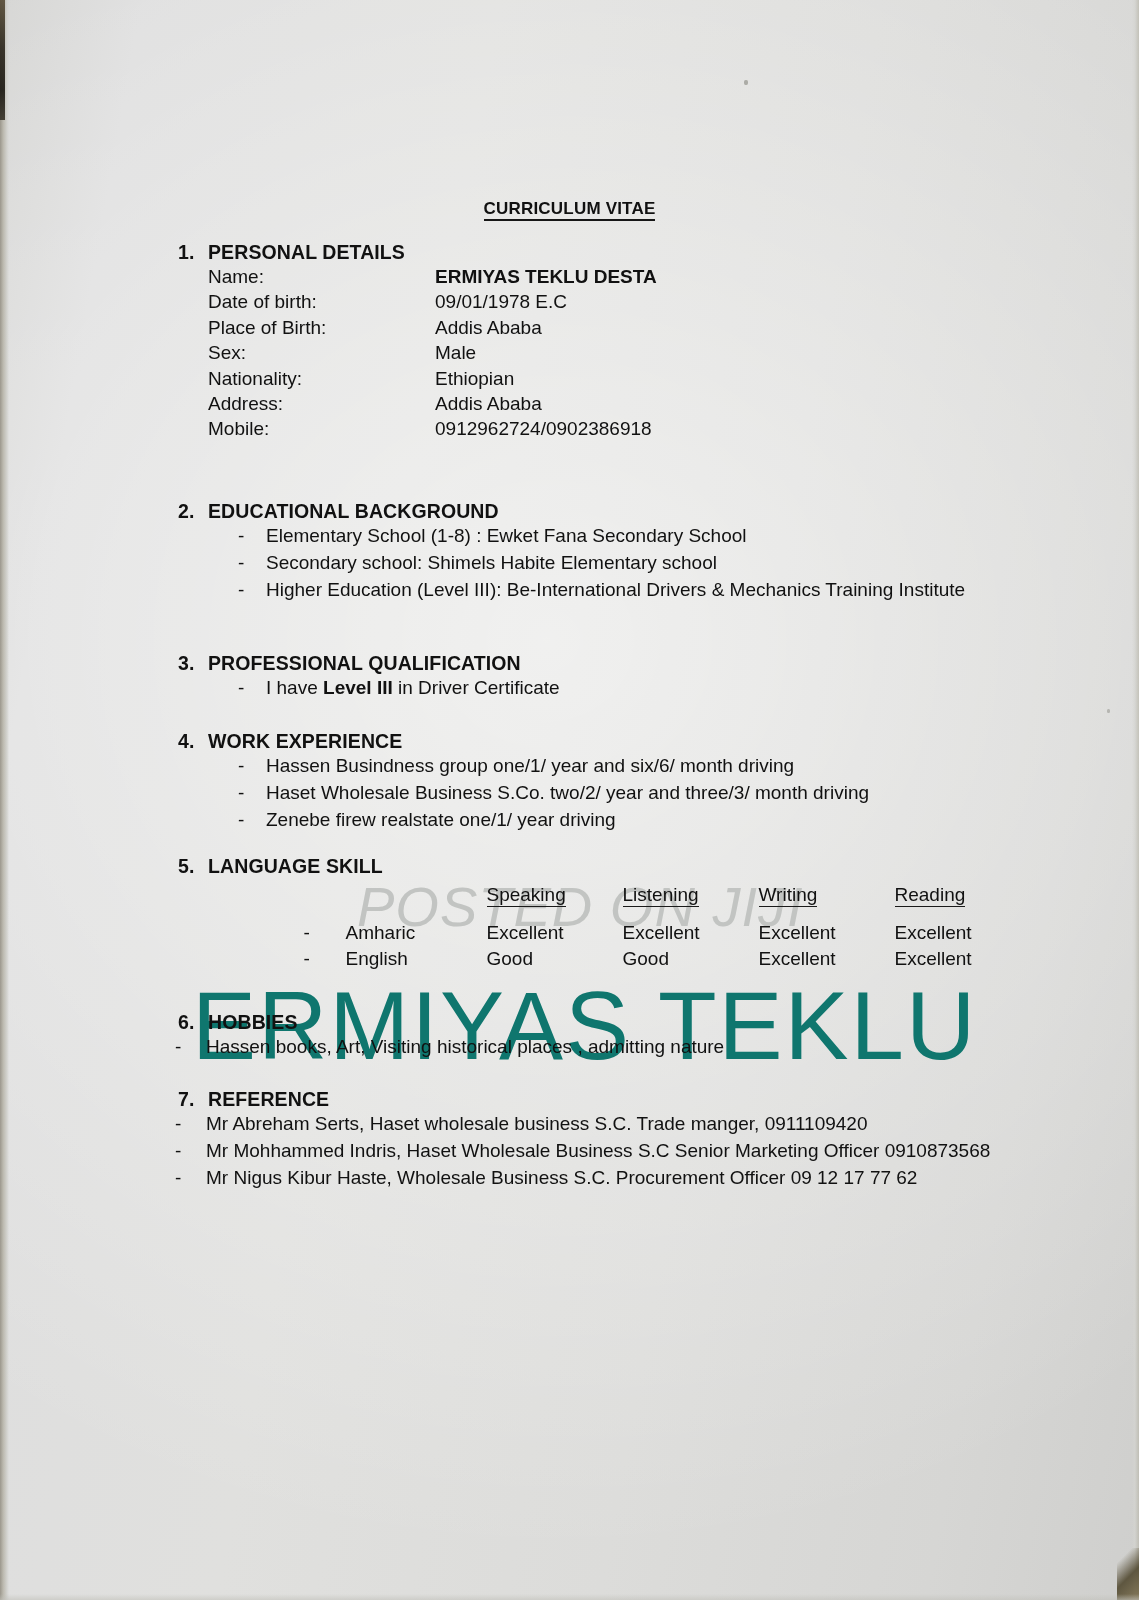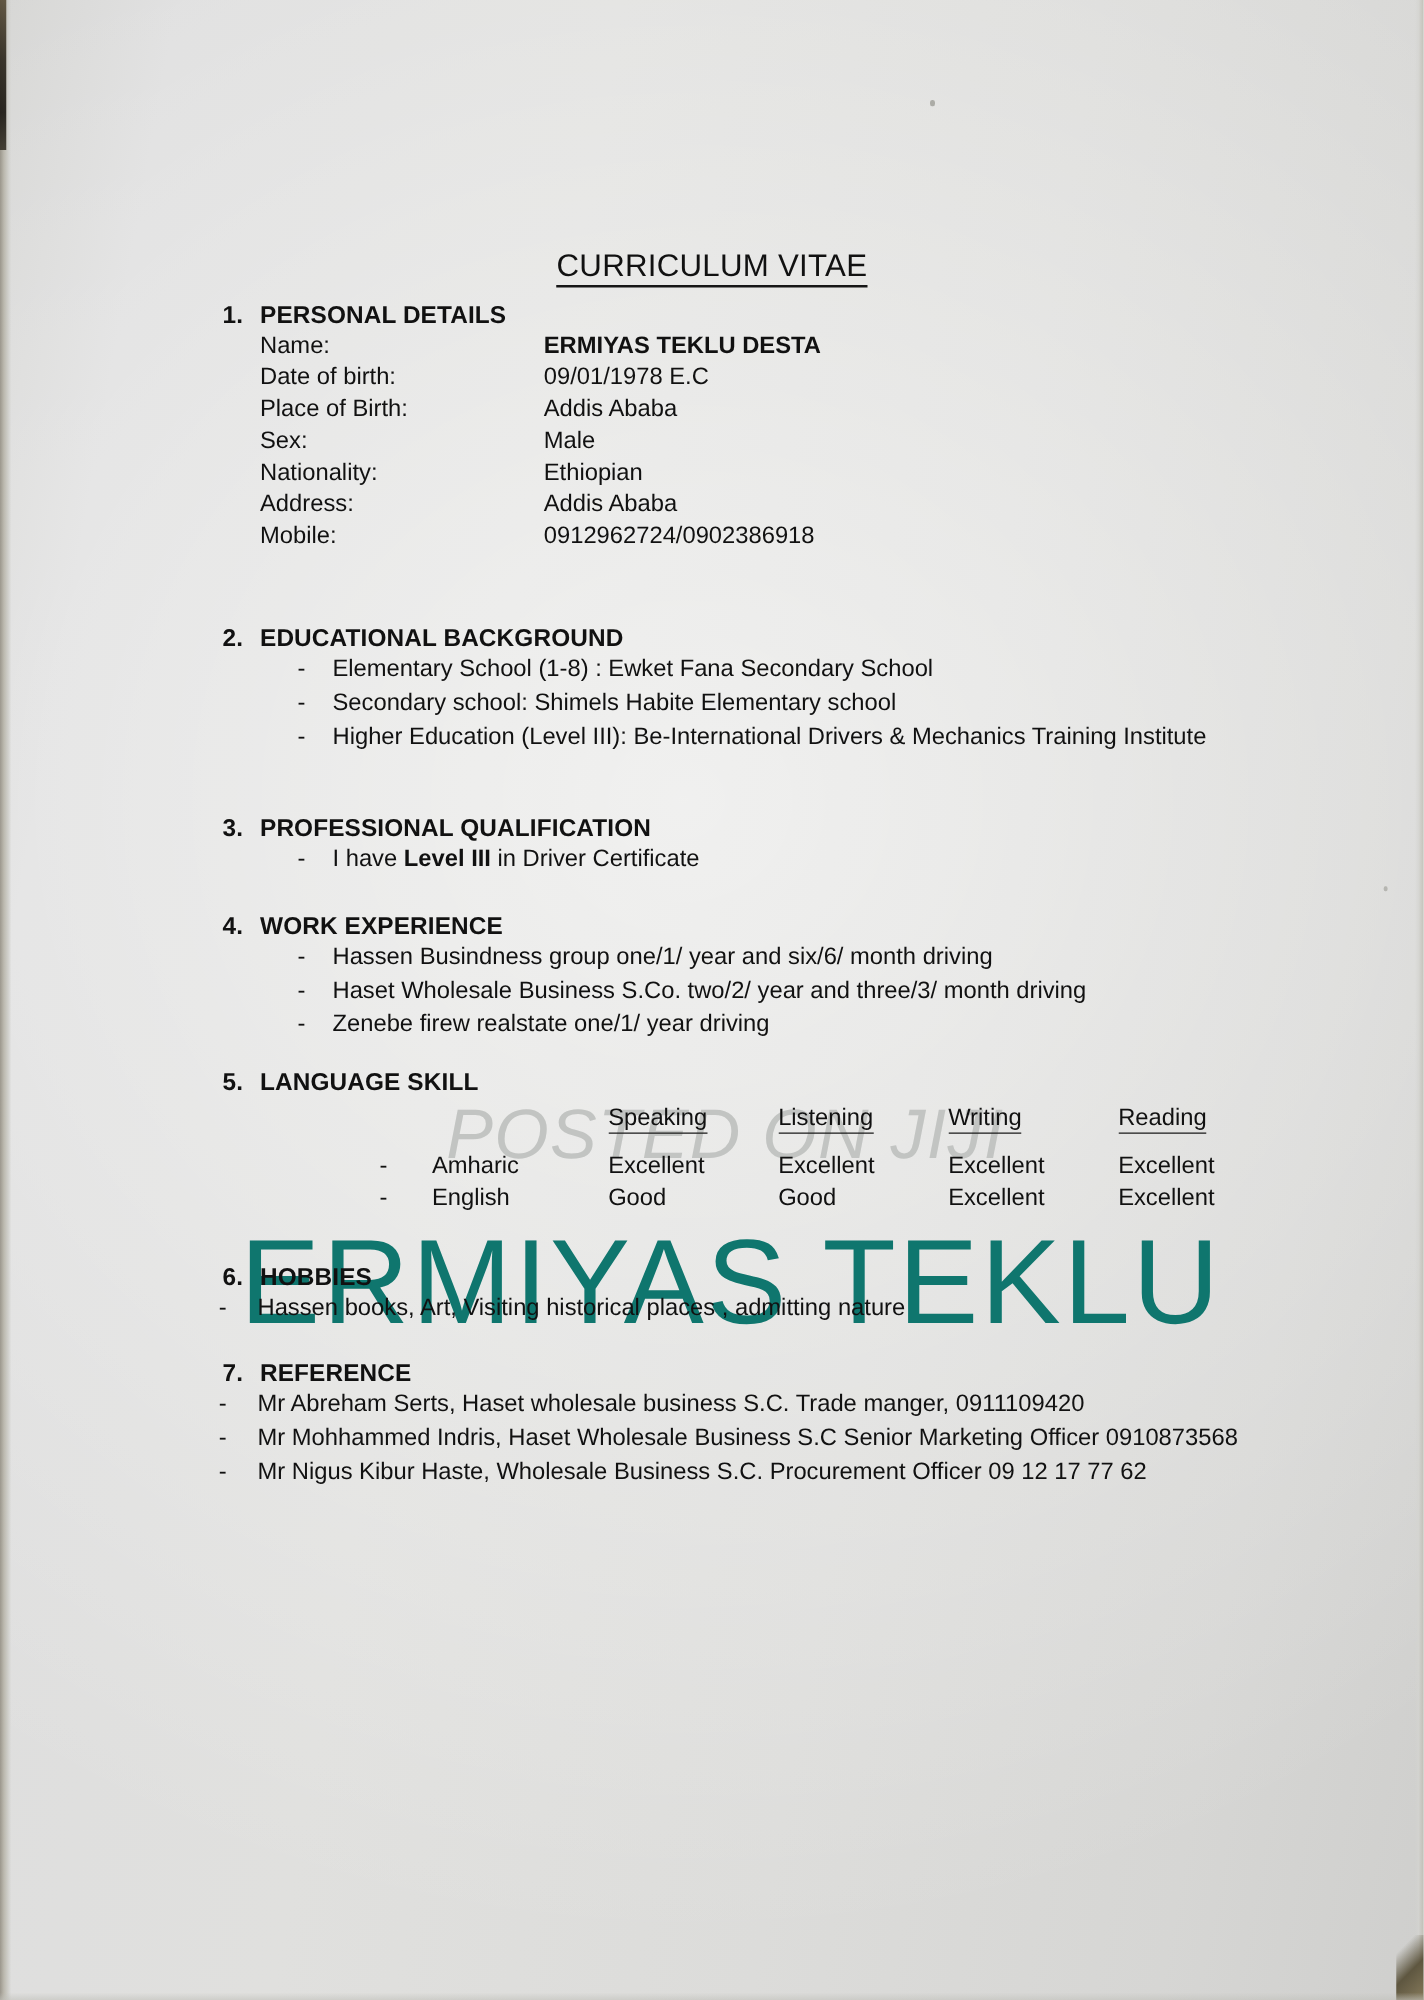--- a/index.html
+++ b/index.html
@@ -98,22 +98,22 @@
   
   .doc {
     position: absolute;
     inset: 0;
   }
   .title {
     position: absolute;
     left: 0; right: 0;
     top: 199px;
     text-align: center;
-    font-size: 25px;
-    font-weight: normal;
+    font-size: 17px;
+    font-weight: bold;
     letter-spacing: .2px;
   }
   .title span {
     border-bottom: 2px solid #161616;
     padding-bottom: 1px;
   }
 
   .section {
     position: absolute;
     left: 178px;

